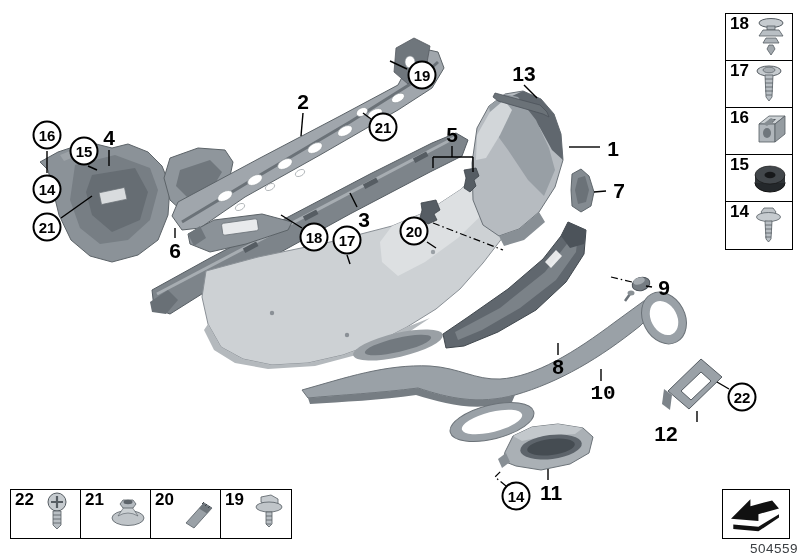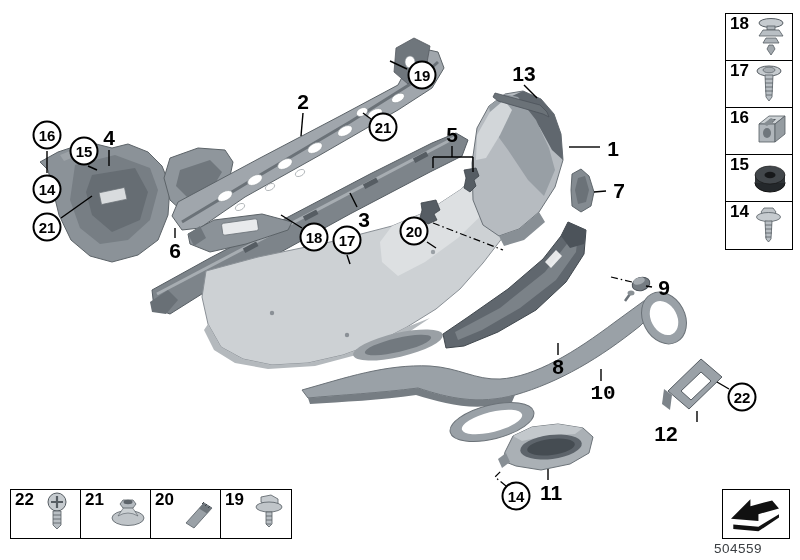--- a/index.html
+++ b/index.html
@@ -13,21 +13,21 @@
   .co-circled{position:absolute;transform:translate(-50%,-50%);width:29px;height:29px;
               border:2.5px solid #000;border-radius:50%;background:#fff;font-weight:bold;
               font-size:15px;display:flex;align-items:center;justify-content:center;
               cursor:pointer;user-select:none;box-sizing:border-box;}
   
   .legend-cell{position:absolute;background:#fff;border:1.6px solid #000;box-sizing:border-box;}
   .legend-cell .num{position:absolute;top:1px;left:4px;font-weight:bold;font-size:17px;line-height:1.1;}
   .legend-cell svg{position:absolute;right:1px;top:1px;}
   .doc-box{position:absolute;left:722px;top:489px;width:68px;height:50px;background:#fff;
            border:1.6px solid #000;box-sizing:border-box;}
-  .doc-num{position:absolute;left:714px;top:541px;width:84px;text-align:left;
+  .doc-num{position:absolute;left:714px;top:541px;width:84px;text-align:right;
            font-size:13.5px;color:#3a3e42;letter-spacing:.5px;}
 </style>
 </head>
 <body>
 
 <div class="stage">
 
   <svg class="diagram" width="800" height="560" viewBox="0 0 800 560">
 
     <g>

